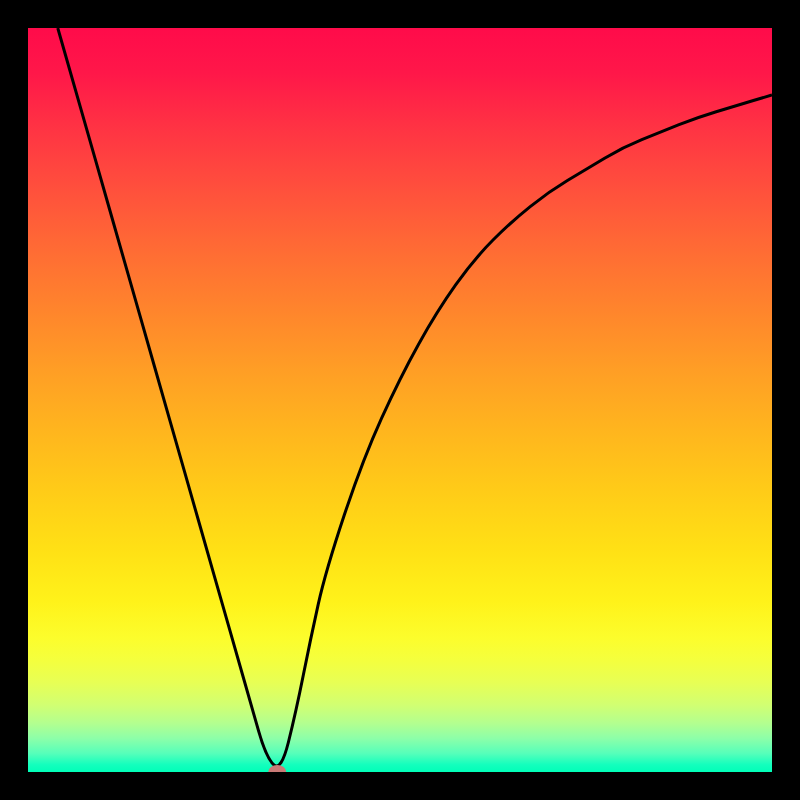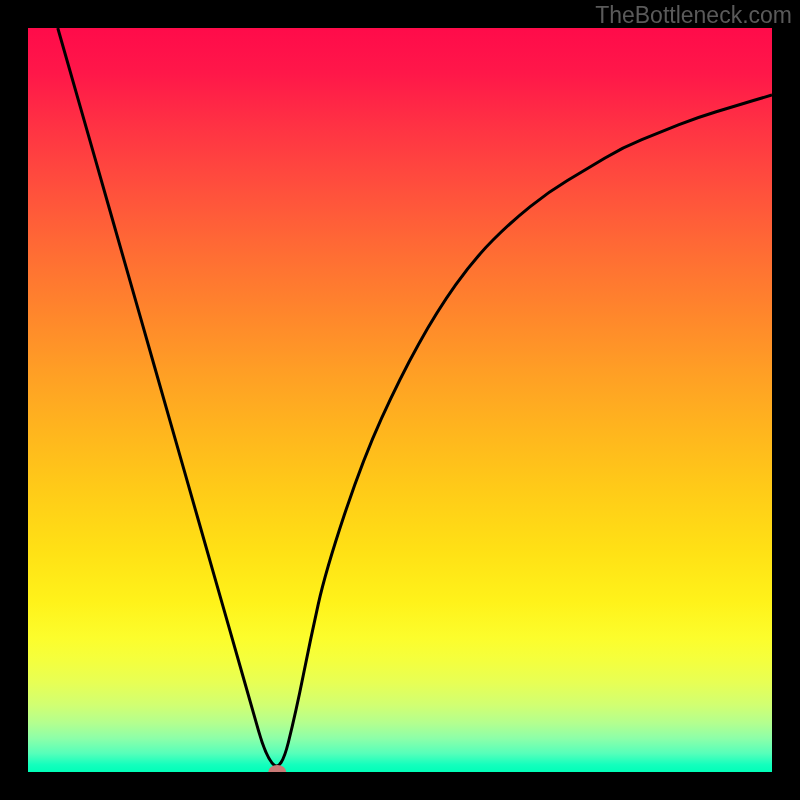--- a/index.html
+++ b/index.html
@@ -37,21 +37,20 @@
   }
   svg {
     display: block;
   }
 </style>
 </head>
 <body>
 
 <div class="frame">
 
-  <div class="watermark">TheBottleneck.com</div>
 
   <div class="plot">
     <svg id="chart-svg" width="744" height="744" viewBox="0 0 744 744">
       <defs>
         <linearGradient id="bg-grad" x1="0" y1="0" x2="0" y2="1">
             <stop offset="0%" stop-color="#ff0b4a"></stop>
             <stop offset="6%" stop-color="#ff1749"></stop>
             <stop offset="14.000000000000002%" stop-color="#ff3543"></stop>
             <stop offset="22%" stop-color="#ff513c"></stop>
             <stop offset="30%" stop-color="#ff6c34"></stop>

